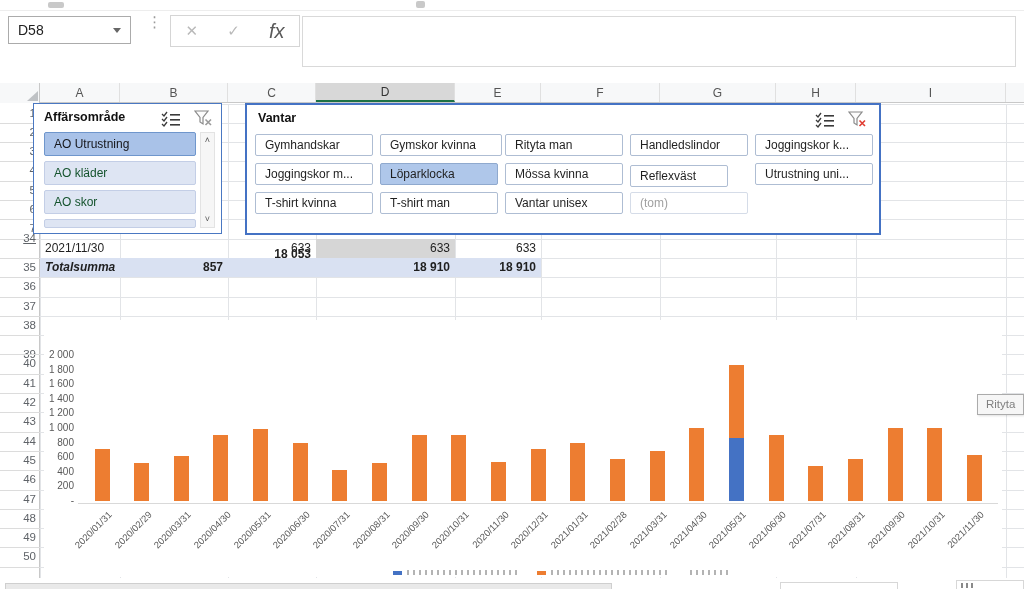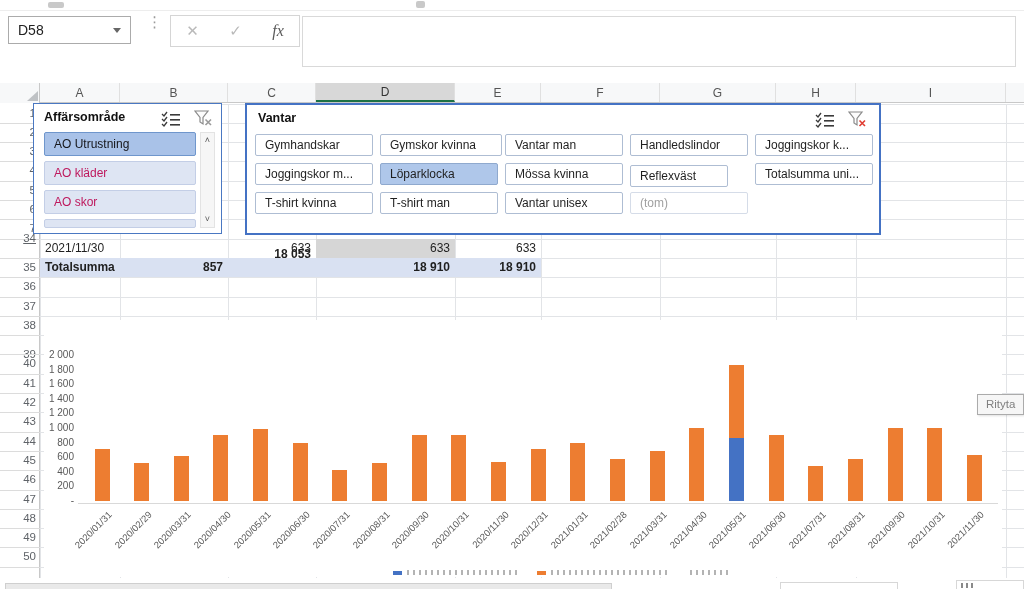--- a/index.html
+++ b/index.html
@@ -16,21 +16,21 @@
   .frag { background:#c9c9c9; border-radius:2px; }
   .name-box { left:8px; top:16px; width:123px; height:28px; border:1px solid #ababab; background:#fff;
               font-size:14px; color:#222; display:flex; align-items:center; padding-left:9px; }
   .name-box .arrow { position:absolute; right:9px; top:11px; width:0; height:0;
               border-left:4px solid transparent; border-right:4px solid transparent; border-top:5px solid #666; }
   .dots-sep { left:147px; top:18px; width:4px; height:24px; color:#9a9a9a; font-size:15px; line-height:8px; letter-spacing:0; }
   .fx-group { left:170px; top:15px; width:130px; height:32px; border:1px solid #d5d5d5; background:#fff;
               display:flex; align-items:center; justify-content:space-around; }
   .fx-x { color:#b9b9b9; font-size:15px; }
   .fx-check { color:#b9b9b9; font-size:15px; }
-  .fx-fx { color:#5a5a5a; font-size:16px; font-style:italic; font-family:Liberation Serif, serif; }
+  .fx-fx { color:#5a5a5a; font-size:20px; font-style:italic; font-family:Liberation Sans, sans-serif; }
   .formula-input { left:302px; top:16px; width:714px; height:51px; border:1px solid #d9d9d9; background:#fff; }
 
   
   .col-header-row { left:0; top:83px; width:1024px; height:20px; background:#f7f8f9; border-bottom:1px solid #c8c8c8; }
   .corner { left:0; top:83px; width:40px; height:20px; background:#f7f8f9; border-right:1px solid #c8c8c8; }
   .corner-tri { left:27px; top:91px; width:0; height:0; border-left:11px solid transparent; border-bottom:10px solid #bfc2c5; }
   .col-head { top:83px; height:19px; display:flex; align-items:center; justify-content:center;
               font-size:12px; color:#555; border-right:1px solid #e0e0e0; }
   .col-head.sel { background:#d8d8d8; border-bottom:2px solid #1e7145; color:#333; }
   .row-header-col { left:0; top:103px; width:40px; height:475px; background:#fff; border-right:1px solid #c8c8c8; }
@@ -41,21 +41,21 @@
 
   
   .cell-text { font-size:12px; color:#1f1f1f; line-height:19px; white-space:nowrap; }
   .bold { font-weight:bold; }
 
   
   .slicer { background:#fff; }
   .slicer-title { font-size:12.5px; font-weight:bold; color:#111; }
   .slicer-item { border-radius:2px; font-size:12px; display:flex; align-items:center; padding-left:9px; }
   .sl-selected-dark { background:#a9c2e8; border:1px solid #6f96cc; color:#15161a; }
-  .sl-unsel-light  { background:#dee5f3; border:1px solid #c3cee6; color:#be185d; }
+  .sl-unsel-light  { background:#dee5f3; border:1px solid #c3cee6; color:#14532d; }
   .prod-btn { border-radius:2px; font-size:12px; display:flex; align-items:center; padding-left:9px;
               background:#fff; border:1px solid #aebdd3; color:#1f1f1f; white-space:nowrap; overflow:hidden; }
   .prod-btn.sel { background:#afc7ea; border:1px solid #8fa9ce; }
   .prod-btn.empty { color:#a0a0a0; border:1px solid #d5dce8; }
   .scrollbar { background:#f6f6f6; border:1px solid #e3e3e3; }
 
   
   .chart-box { background:#fff; }
   .ytick { width:42px; text-align:right; font-size:10px; color:#595959; }
   .xtick { width:72px; text-align:right; font-size:9.5px; color:#595959;
@@ -199,21 +199,21 @@
       <div class="abs gridline-v" style="left: 1006px; top: 103.5px; height: 474.5px;"></div>
     </div>
 
   <div id="pivotLayer" style="position: absolute; inset: 0px; z-index: 2;">
       <div class="abs cell-text" style="left: 45px; top: 238.6px; width: 70px; text-align: left;">2021/11/30</div>
       <div class="abs cell-text" style="left: 233px; top: 238.6px; width: 78px; text-align: right;">633</div>
       <div class="abs" style="left: 316px; top: 238.6px; width: 139px; height: 19.3px; background: rgb(214, 214, 214); z-index: -1;"></div>
       <div class="abs cell-text" style="left: 321px; top: 238.6px; width: 129px; text-align: right;">633</div>
       <div class="abs cell-text" style="left: 460px; top: 238.6px; width: 76px; text-align: right;">633</div>
       <div class="abs" style="left: 40px; top: 257.9px; width: 501px; height: 19.3px; background: rgb(217, 225, 242); z-index: -1;"></div>
-      <div class="abs cell-text bold" style="left: 45px; top: 257.9px; width: 70px; text-align: left;">Totalsumma</div>
+      <div class="abs cell-text bold" style="left: 45px; top: 257.9px; width: 70px; text-align: left; font-style: italic;">Totalsumma</div>
       <div class="abs cell-text bold" style="left: 125px; top: 257.9px; width: 98px; text-align: right;">857</div>
       <div class="abs cell-text bold" style="left: 233px; top: 245px; width: 78px; text-align: right;">18 053</div>
       <div class="abs cell-text bold" style="left: 321px; top: 257.9px; width: 129px; text-align: right;">18 910</div>
       <div class="abs cell-text bold" style="left: 460px; top: 257.9px; width: 76px; text-align: right;">18 910</div>
     </div>
 
   <div id="slicerLayer" style="position: absolute; inset: 0px; z-index: 3;">
       <div class="abs slicer" style="left: 33px; top: 103px; width: 189px; height: 131px; border: 1.5px solid rgb(74, 120, 194);">
         <div class="abs slicer-title" style="left: 10px; top: 6px;">Affärsområde</div>
         <div class="abs" style="left: 127px; top: 7px; width: 20px; height: 16px;"><svg width="20" height="16" viewBox="0 0 20 16">
@@ -246,28 +246,28 @@
             <rect x="9" y="3" width="10" height="1.6" fill="#3b3b3b"></rect>
             <rect x="9" y="8" width="10" height="1.6" fill="#3b3b3b"></rect>
             <rect x="9" y="13" width="10" height="1.6" fill="#3b3b3b"></rect>
           </svg></div>
         <div class="abs" style="left: 601px; top: 6px; width: 19px; height: 17px;"><svg width="19" height="17" viewBox="0 0 19 17">
             <path d="M1 1 H14 L9 7.5 V14 L6 12 V7.5 Z" stroke="#8a8a8a" fill="#fdfdfd" stroke-width="1.2"></path>
             <path d="M11.5 9.5 L17 15 M17 9.5 L11.5 15" stroke="#e03c31" stroke-width="1.6"></path>
           </svg></div>
         <div class="abs prod-btn" style="left: 8px; top: 29px; width: 118px; height: 22px;">Gymhandskar</div>
         <div class="abs prod-btn" style="left: 133px; top: 29px; width: 122px; height: 22px;">Gymskor kvinna</div>
-        <div class="abs prod-btn" style="left: 258px; top: 29px; width: 118px; height: 22px;">Vantar man</div>
+        <div class="abs prod-btn" style="left: 258px; top: 29px; width: 118px; height: 22px;">Rityta man</div>
         <div class="abs prod-btn" style="left: 383px; top: 29px; width: 118px; height: 22px;">Handledslindor</div>
         <div class="abs prod-btn" style="left: 508px; top: 29px; width: 118px; height: 22px;">Joggingskor k...</div>
         <div class="abs prod-btn" style="left: 8px; top: 58px; width: 118px; height: 22px;">Joggingskor m...</div>
         <div class="abs prod-btn sel" style="left: 133px; top: 58px; width: 118px; height: 22px;">Löparklocka</div>
         <div class="abs prod-btn" style="left: 258px; top: 58px; width: 118px; height: 22px;">Mössa kvinna</div>
         <div class="abs prod-btn" style="left: 383px; top: 60px; width: 98px; height: 22px;">Reflexväst</div>
-        <div class="abs prod-btn" style="left: 508px; top: 58px; width: 118px; height: 22px;">Totalsumma uni...</div>
+        <div class="abs prod-btn" style="left: 508px; top: 58px; width: 118px; height: 22px;">Utrustning uni...</div>
         <div class="abs prod-btn" style="left: 8px; top: 87px; width: 118px; height: 22px;">T-shirt kvinna</div>
         <div class="abs prod-btn" style="left: 133px; top: 87px; width: 118px; height: 22px;">T-shirt man</div>
         <div class="abs prod-btn" style="left: 258px; top: 87px; width: 118px; height: 22px;">Vantar unisex</div>
         <div class="abs prod-btn empty" style="left: 383px; top: 87px; width: 118px; height: 22px;">(tom)</div>
       </div>
     </div>
 
   <div id="chartLayer" style="position: absolute; inset: 0px; z-index: 4;">
       <div class="abs chart-box" style="left: 44px; top: 320px; width: 958px; height: 257px;"></div>
       <div class="abs ytick" style="left: 32px; top: 349px;">2 000</div>

